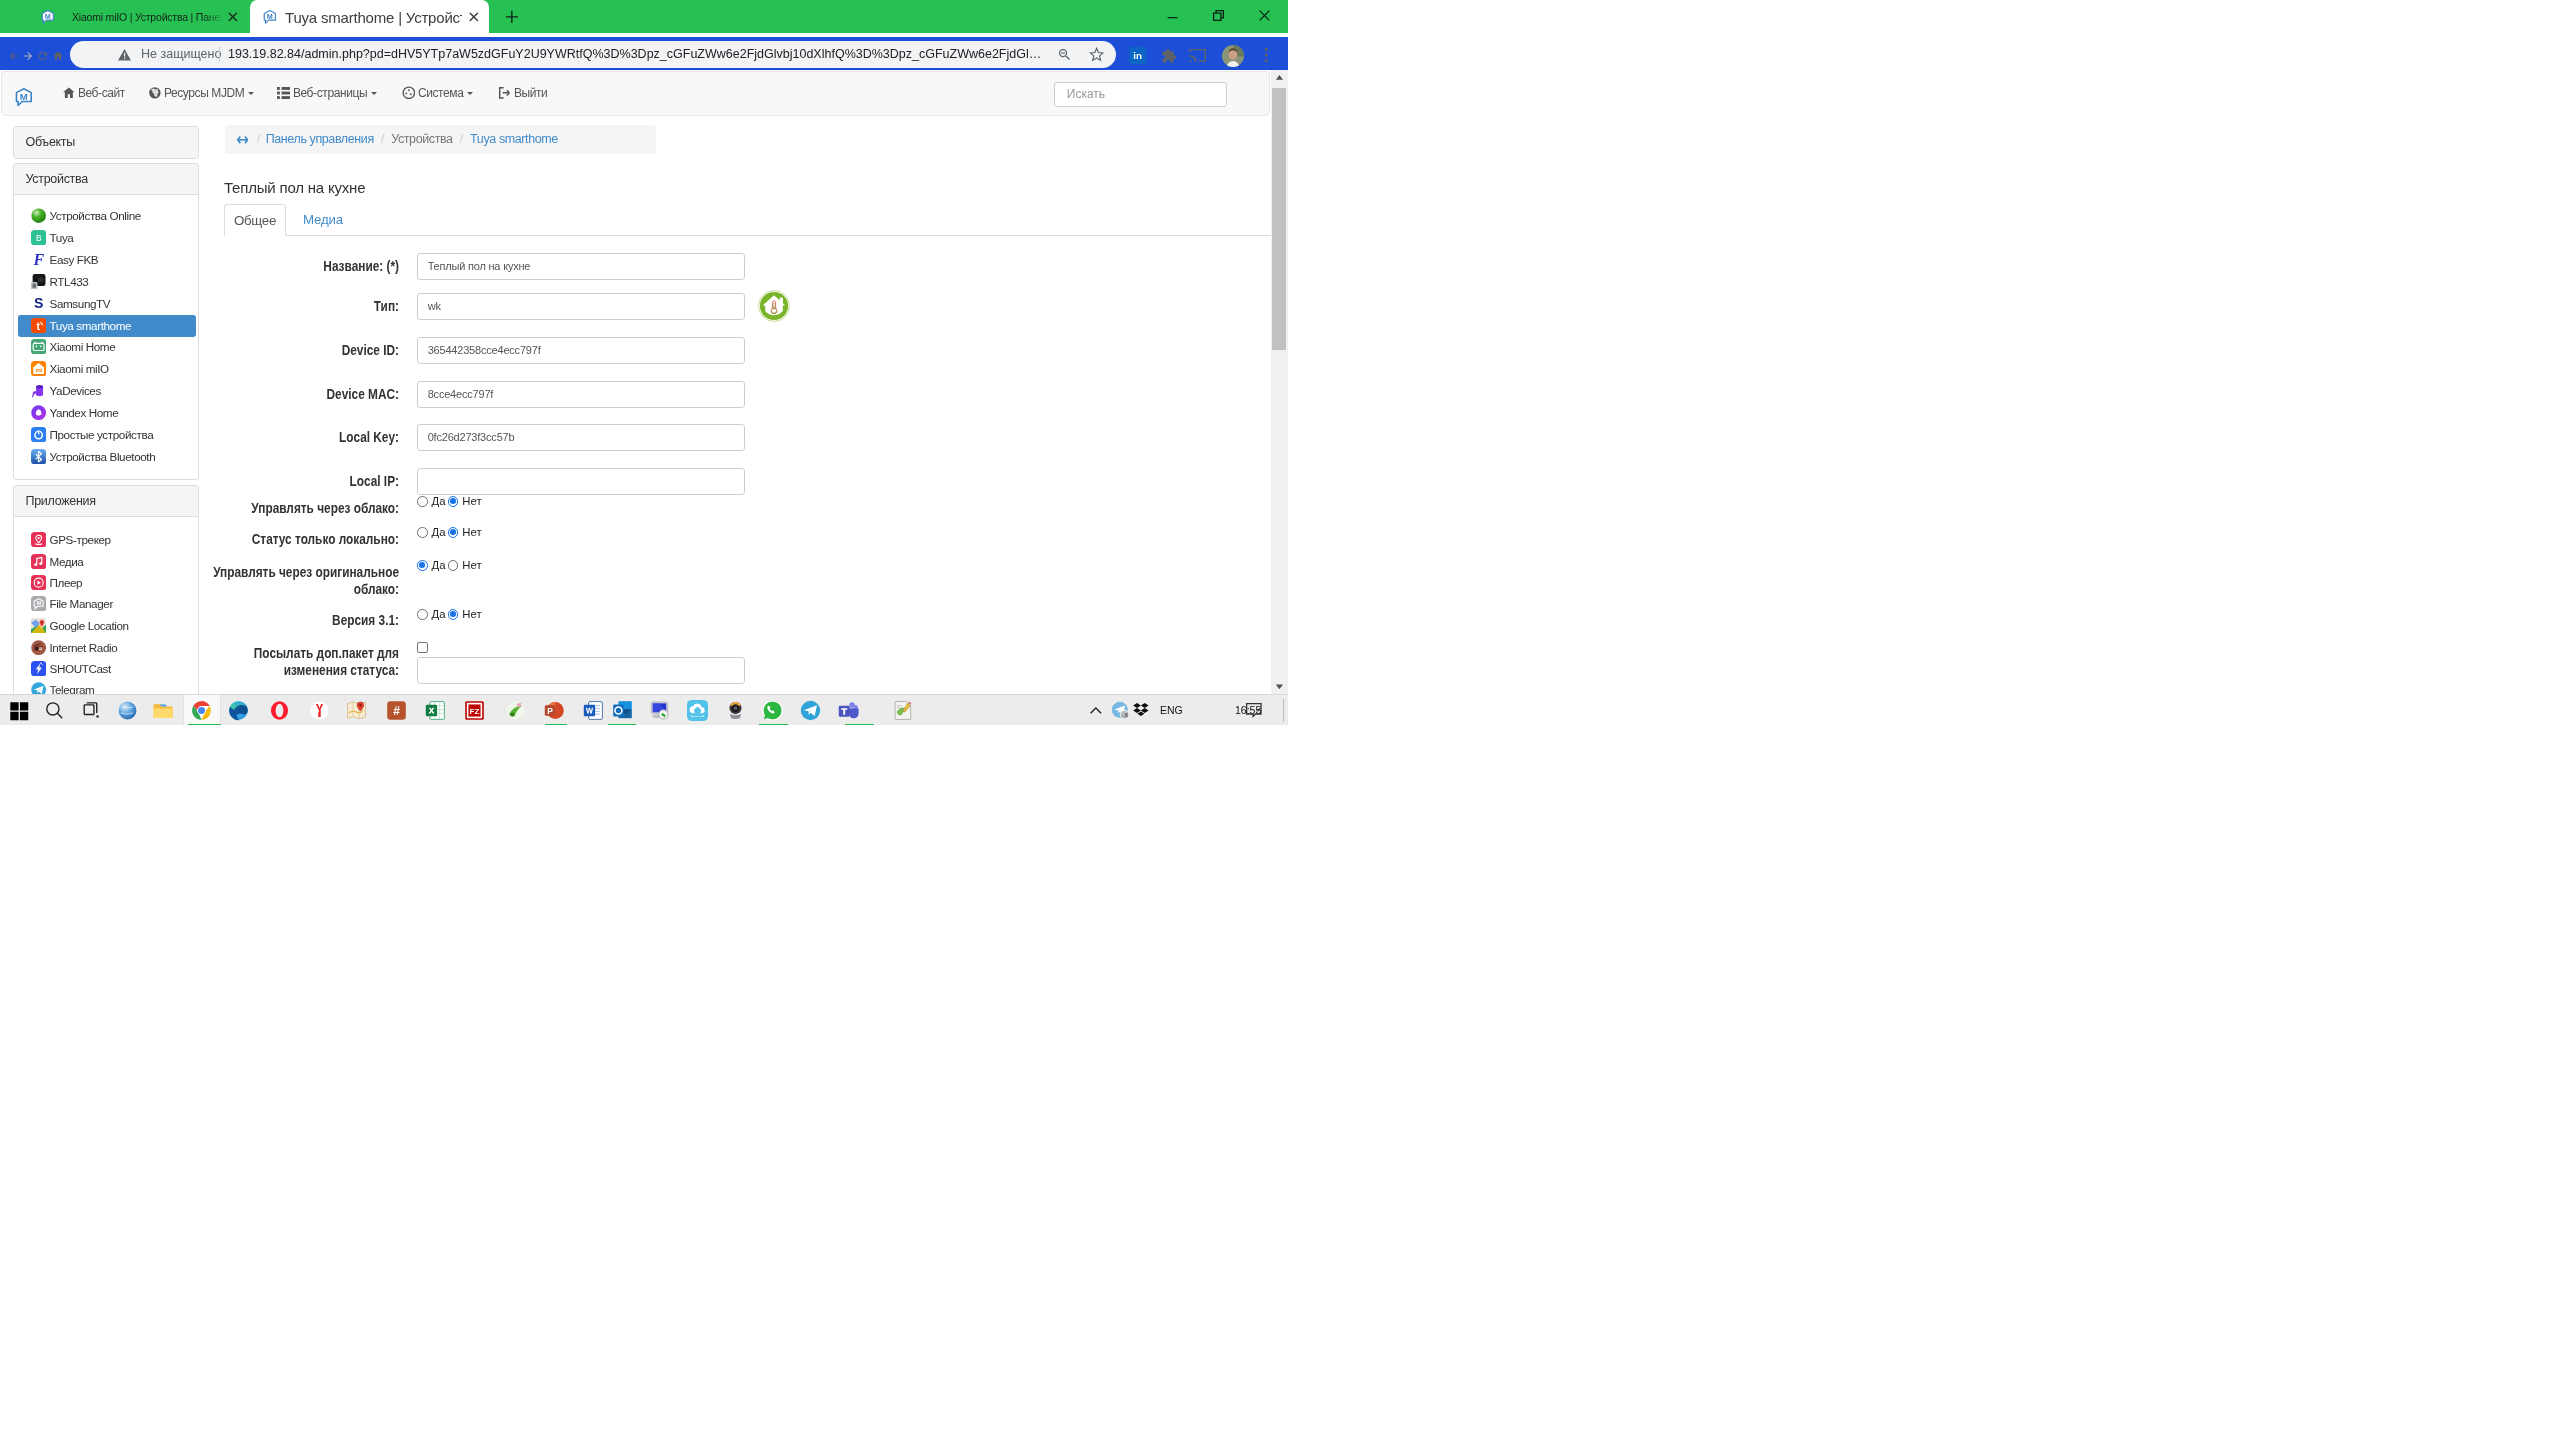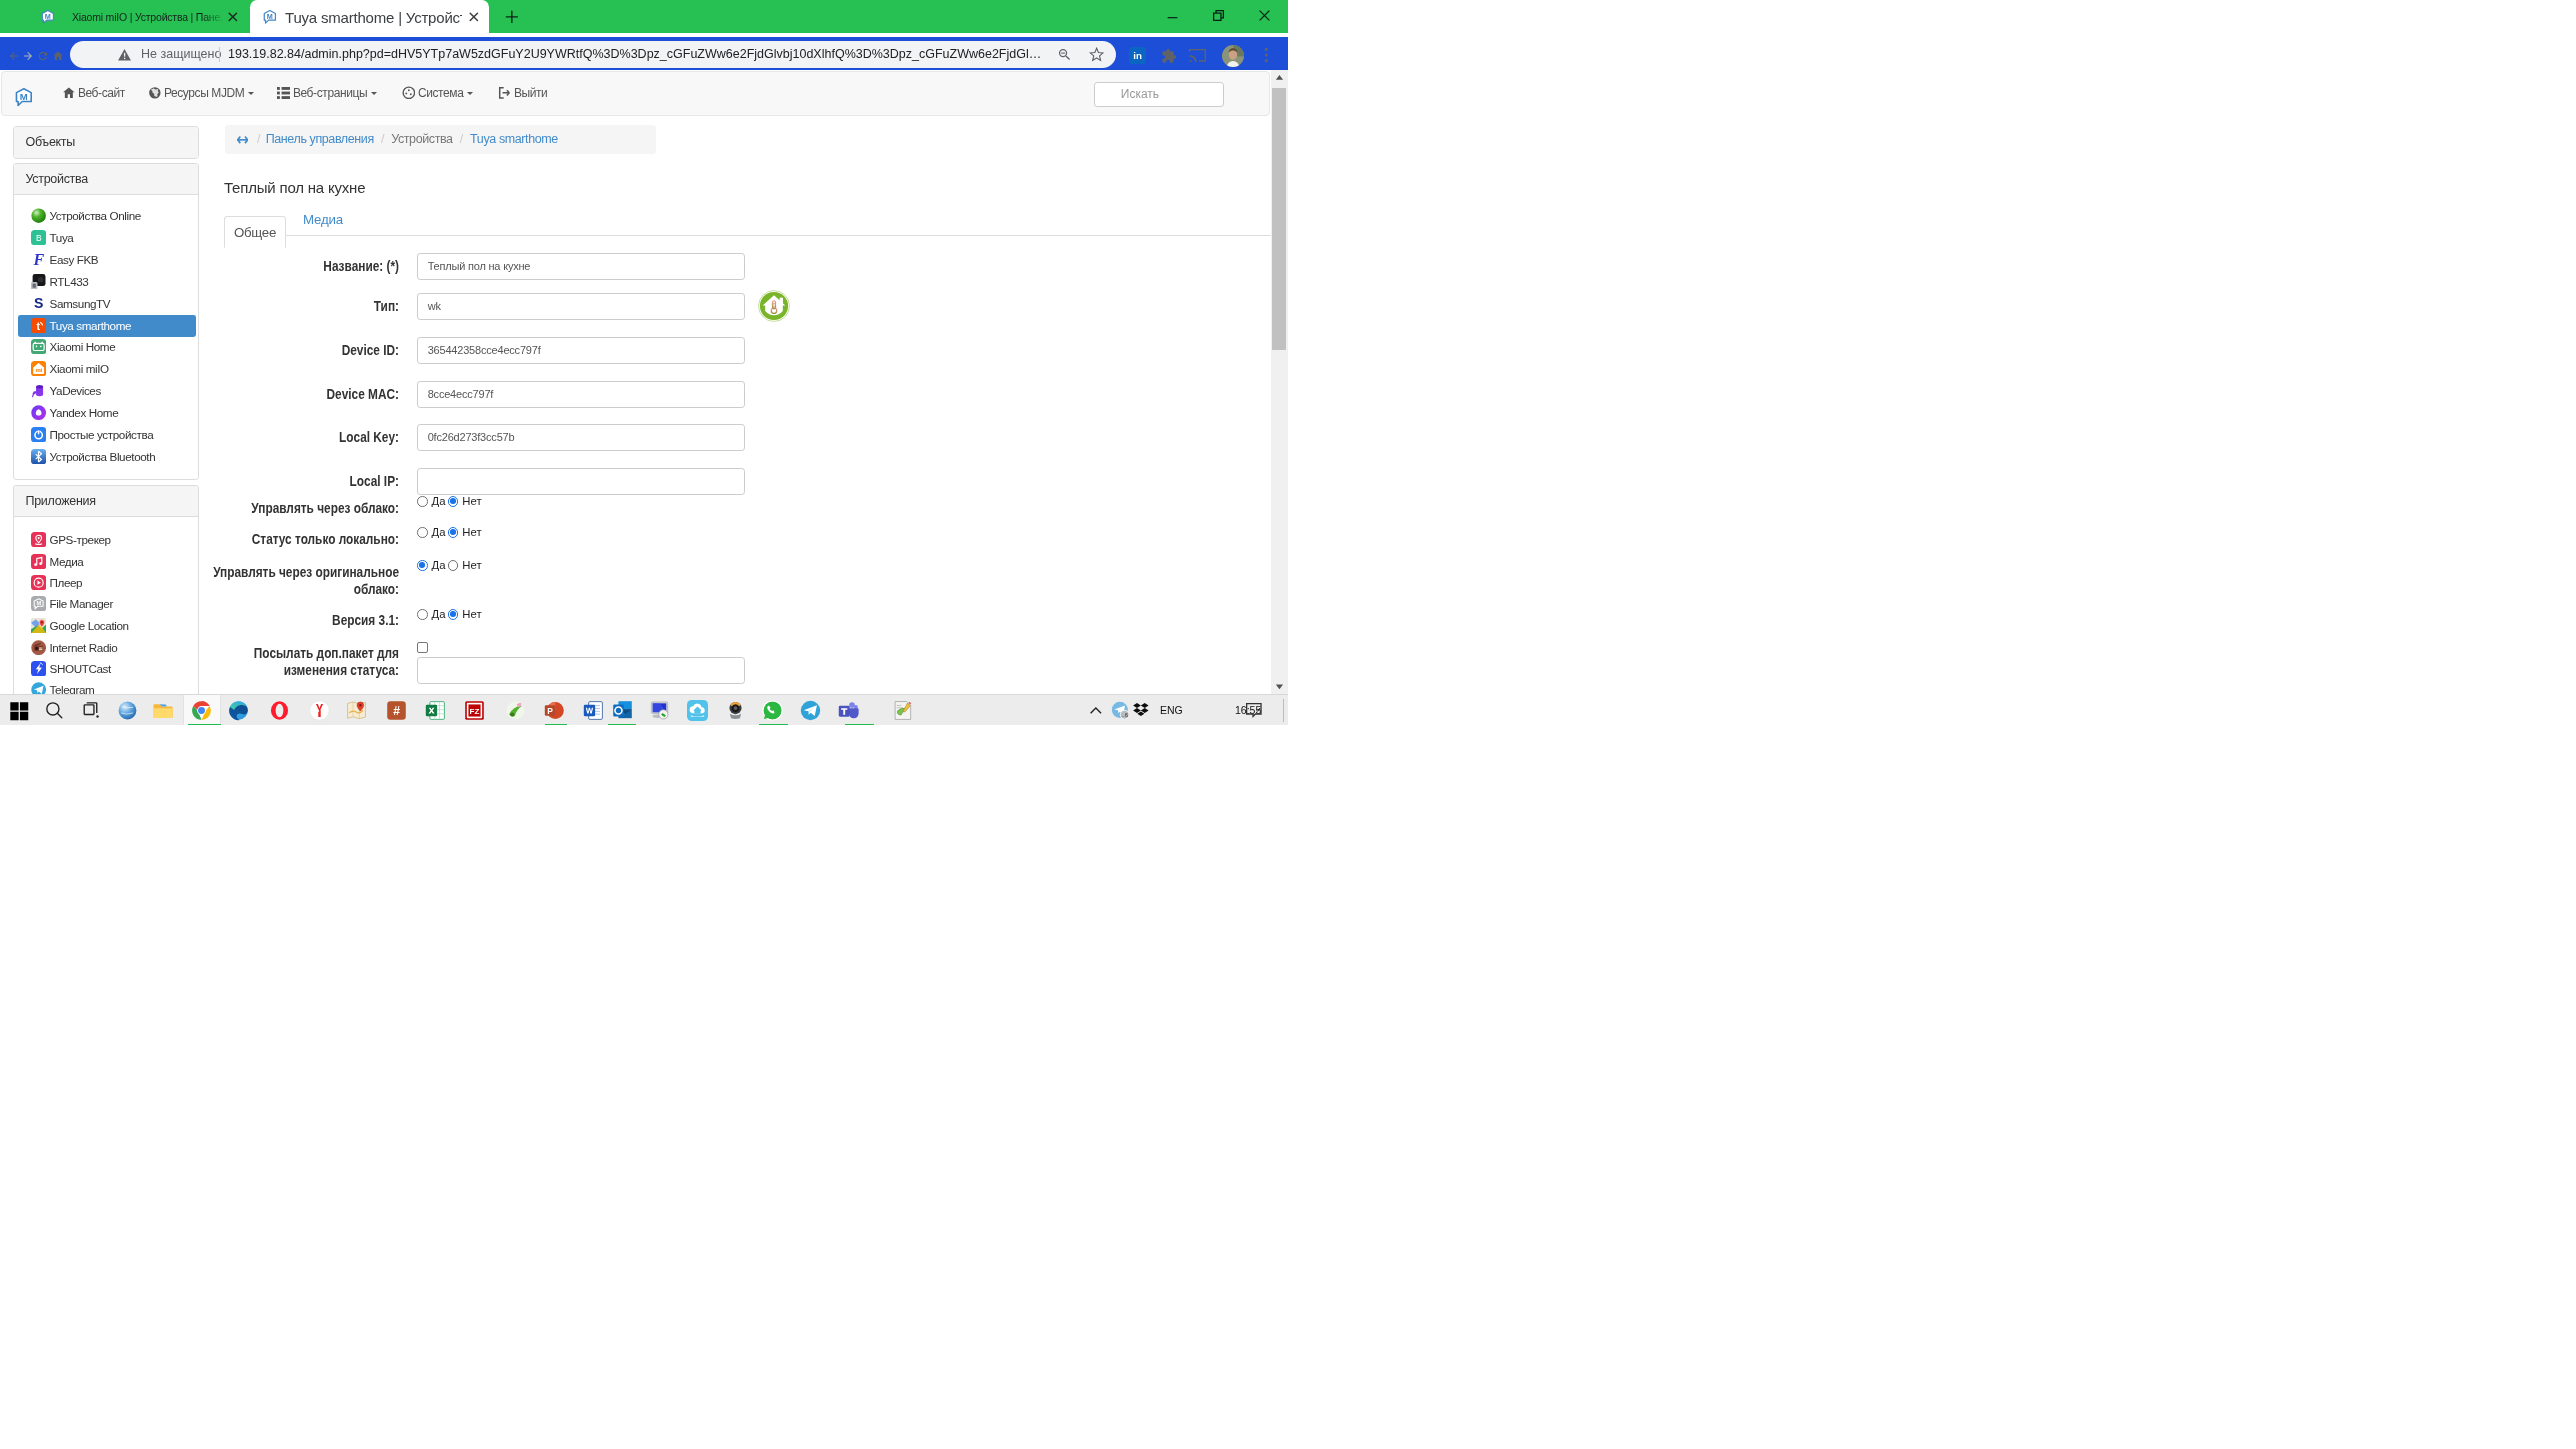--- a/index.html
+++ b/index.html
@@ -21,21 +21,21 @@
   #omnibox { position:absolute; left:70px; top:4.4px; width:1046px; height:26.6px; background:#f1f3f4; border-radius:13.7px; }
   .urltext { position:absolute; left:158px; top:0; height:26.6px; line-height:27px; font-size:12.5px; color:#202124; white-space:nowrap; display:block; width:819px; overflow:hidden; text-overflow:ellipsis; }
 
   
   #page { position:absolute; left:0; top:70px; width:1271px; height:624px; background:#fff; overflow:hidden; }
 
   #navbar { position:absolute; left:0.8px; top:0.8px; width:1269px; height:45px; background:#f8f8f8; border:0.8px solid #e7e7e7; border-radius:4px; }
   .navitem { position:absolute; top:0; height:43px; line-height:43px; font-size:12px; color:#555; white-space:nowrap; letter-spacing:-0.4px; }
   .navitem svg { vertical-align:-2.4px; margin-right:2.4px; }
   .caret { display:inline-block; width:0; height:0; margin-left:4px; vertical-align:1.6px; border-left:3.6px solid transparent; border-right:3.6px solid transparent; border-top:3.6px solid #555; }
-  #searchbox { position:absolute; left:1092px; top:10.5px; width:130px; height:25px; border:0.8px solid #ccc; border-radius:3.2px; background:#fff; font-size:12px; color:#999; line-height:23px; padding-left:26px; }
+  #searchbox { position:absolute; left:1052px; top:10.5px; width:173px; height:25px; border:0.8px solid #ccc; border-radius:3.2px; background:#fff; font-size:12px; color:#999; line-height:23px; padding-left:12px; }
 
   .crumbbox { position:absolute; background:#f5f5f5; border-radius:3.2px; height:29px; font-size:12.5px; line-height:29px; color:#777; letter-spacing:-0.4px; }
   .crumbbox a { color:#428bca; text-decoration:none; }
 
   .panel { position:absolute; background:#fff; border:0.8px solid #ddd; border-radius:3.2px; }
   .panel .hd { background:#f5f5f5; border-bottom:0.8px solid #ddd; border-radius:2.4px 2.4px 0 0; font-size:12.5px; color:#333; padding-left:12px; letter-spacing:-0.3px; }
   .sideitem { position:absolute; left:0px; height:22px; font-size:11.7px; color:#333; white-space:nowrap; letter-spacing:-0.4px; }
   .sideitem .ic { position:absolute; left:17px; top:3.2px; width:15.3px; height:15.3px; }
   .sideitem .tx { position:absolute; left:36px; top:0; line-height:22px; }
   .sel { background:#428bca; border-radius:2.4px; }
@@ -403,21 +403,21 @@
             <circle cx="9.5" cy="9.5" r="9.2" fill="#33a7dc"></circle>
             <path d="M3.5 9.3 L15.5 4.7 L13.4 14.8 L9.6 11.8 L7.8 13.7 L7.6 10.4 Z" fill="#fff"></path>
           </svg></span>
         <span class="tx">Telegram</span>
       </div>
   </div>
 
   <h1 class="title" style="left:224px;top:109px;">Теплый пол на кухне</h1>
 
   <div class="tabrow-line" style="left:286px;top:165px;width:985px;"></div>
-  <div class="tab-gen" style="left:224px;top:146px;width:62px;height:32px;line-height:31px;">Общее</div>
+  <div class="tab-gen" style="left:224px;top:134px;width:62px;height:32px;line-height:31px;">Общее</div>
   <div class="tab-dat" style="left:291px;top:134px;width:64px;height:32px;line-height:32px;">Медиа</div>
 
   <div class="flabel" style="top:183px;line-height:26.6px;">Название: (*)</div>
   <div class="finput" style="top:183px;">Теплый пол на кухне</div>
   <div class="flabel" style="top:223px;line-height:26.6px;">Тип:</div>
   <div class="finput" style="top:223px;">wk</div>
   <svg class="abs" style="left:758px;top:220px" width="32" height="32" viewBox="0 0 40 40">
     <circle cx="20" cy="20" r="19.3" fill="#fff" stroke="#c4dd96" stroke-width="1.2"></circle>
     <circle cx="20" cy="20" r="17.6" fill="#79b42a"></circle>
     <rect x="27" y="9.6" width="4.2" height="8" fill="#fff"></rect>

